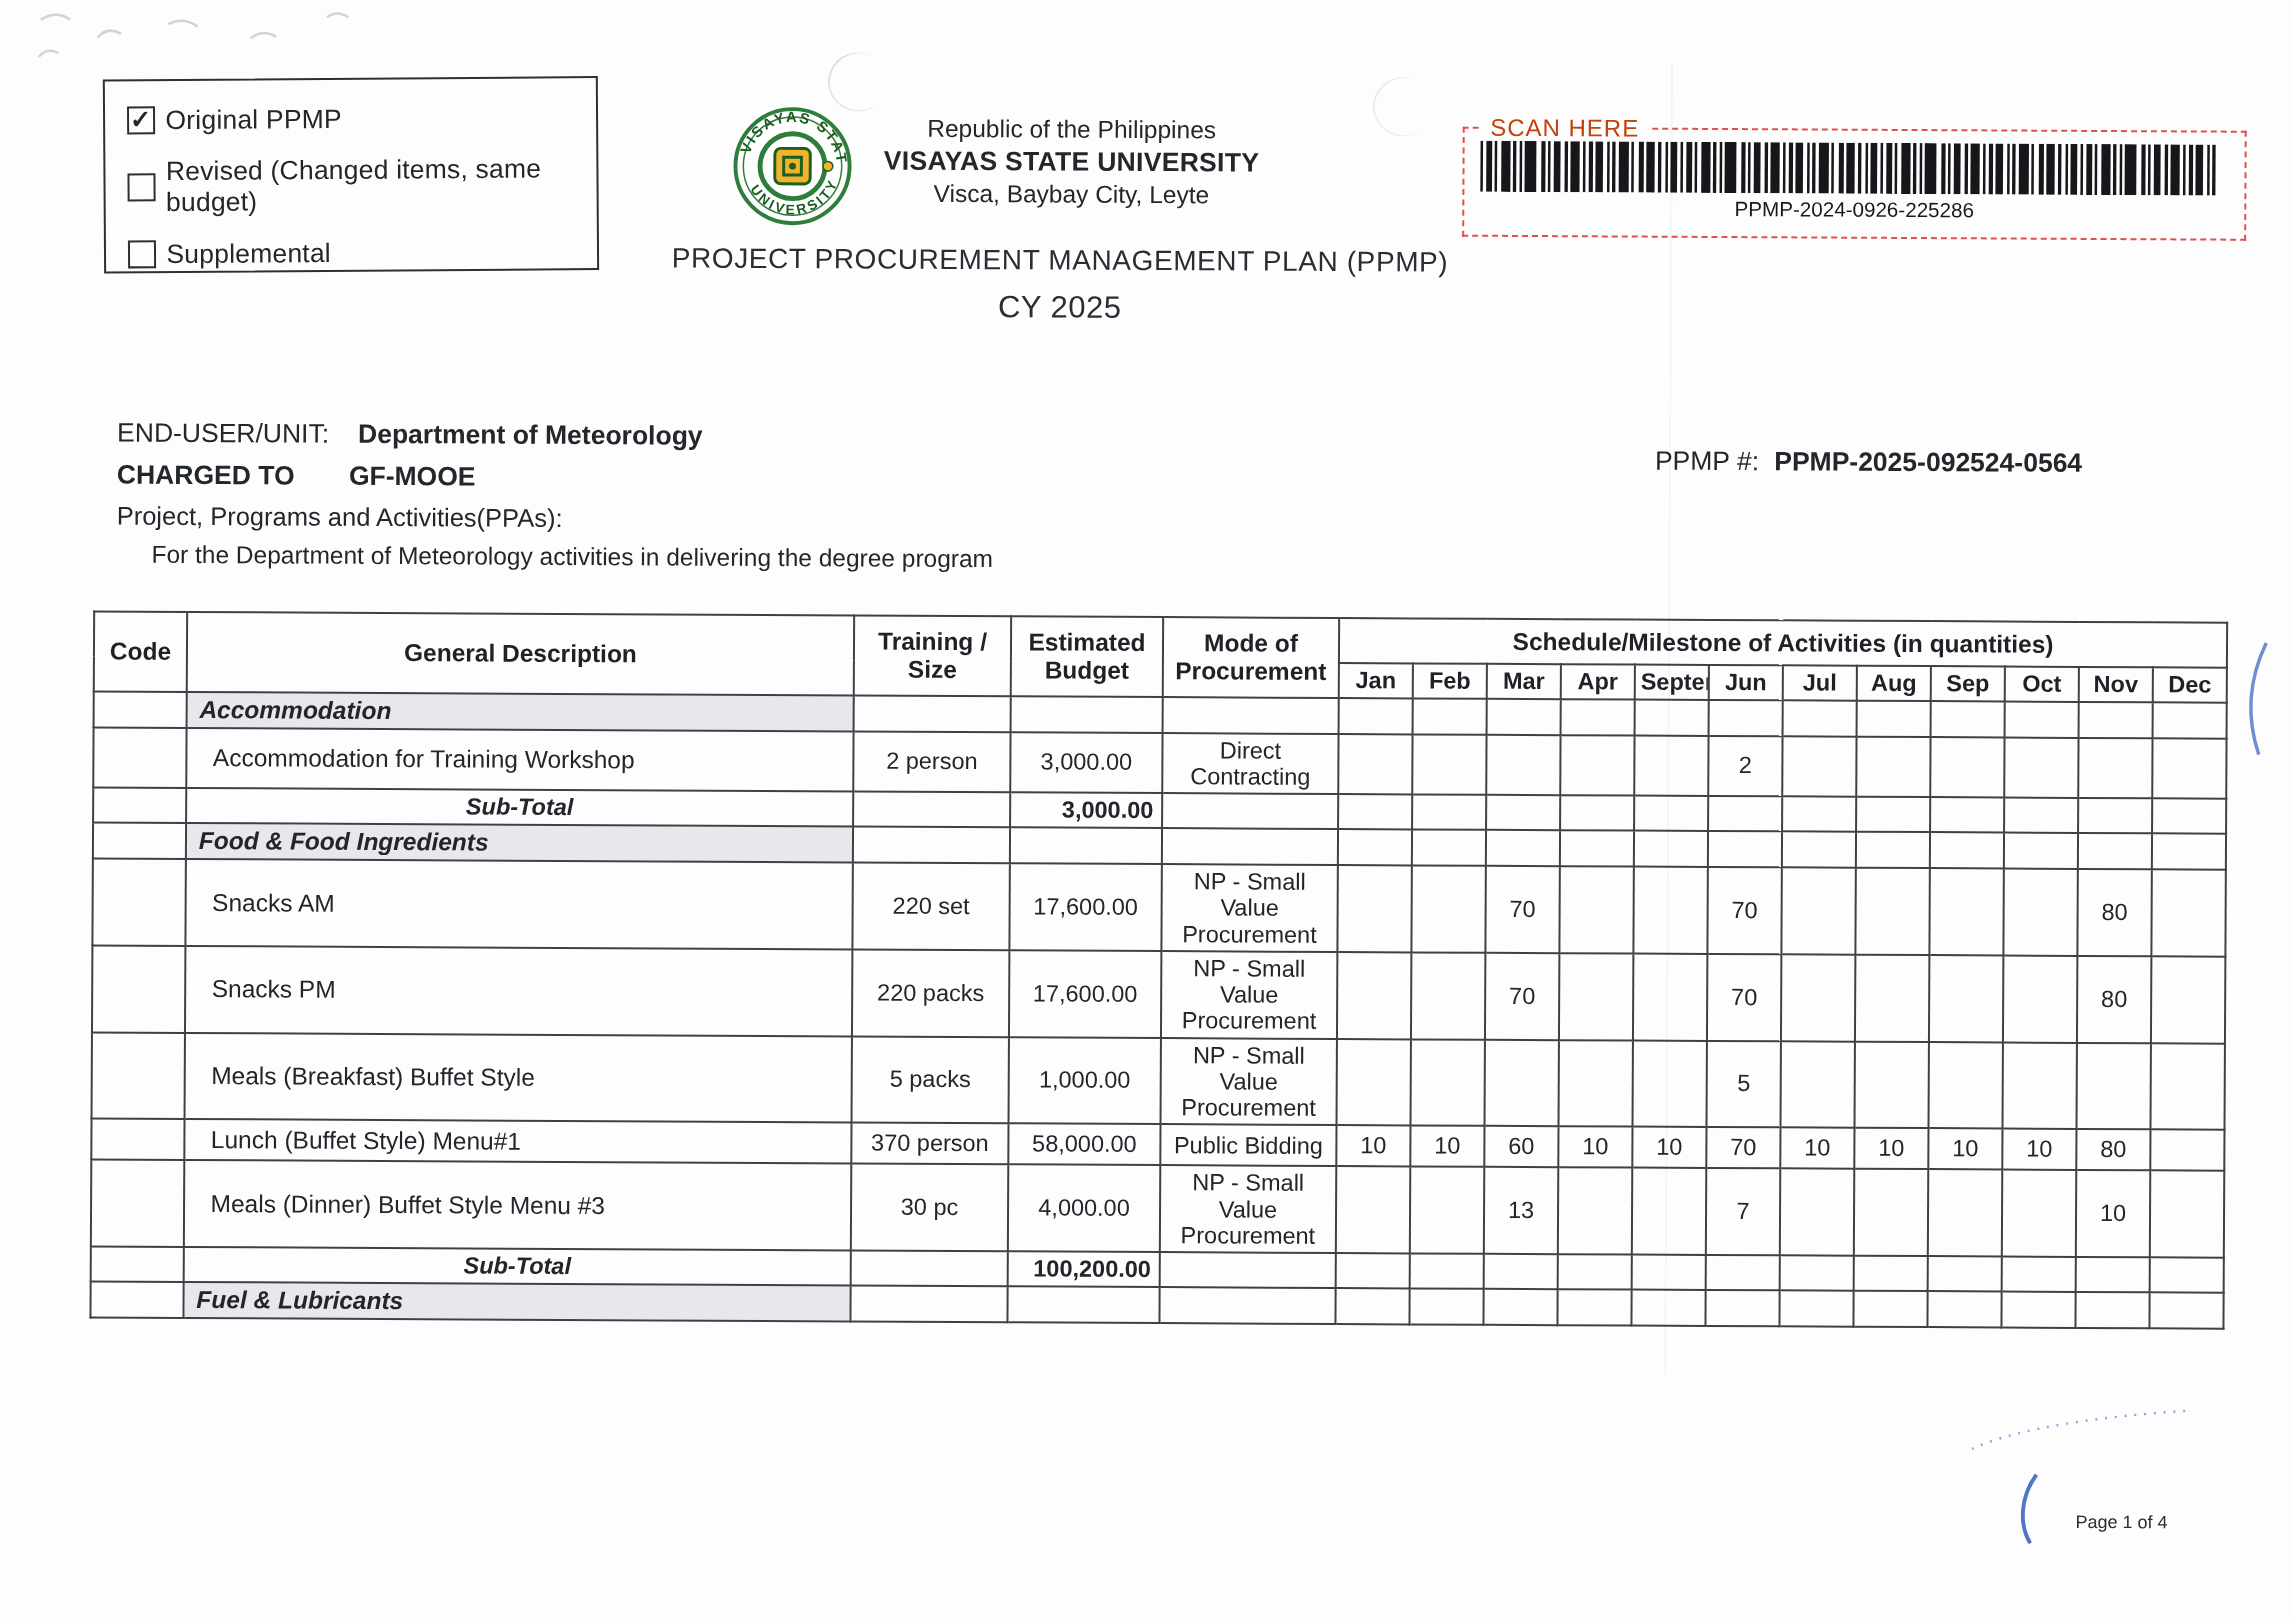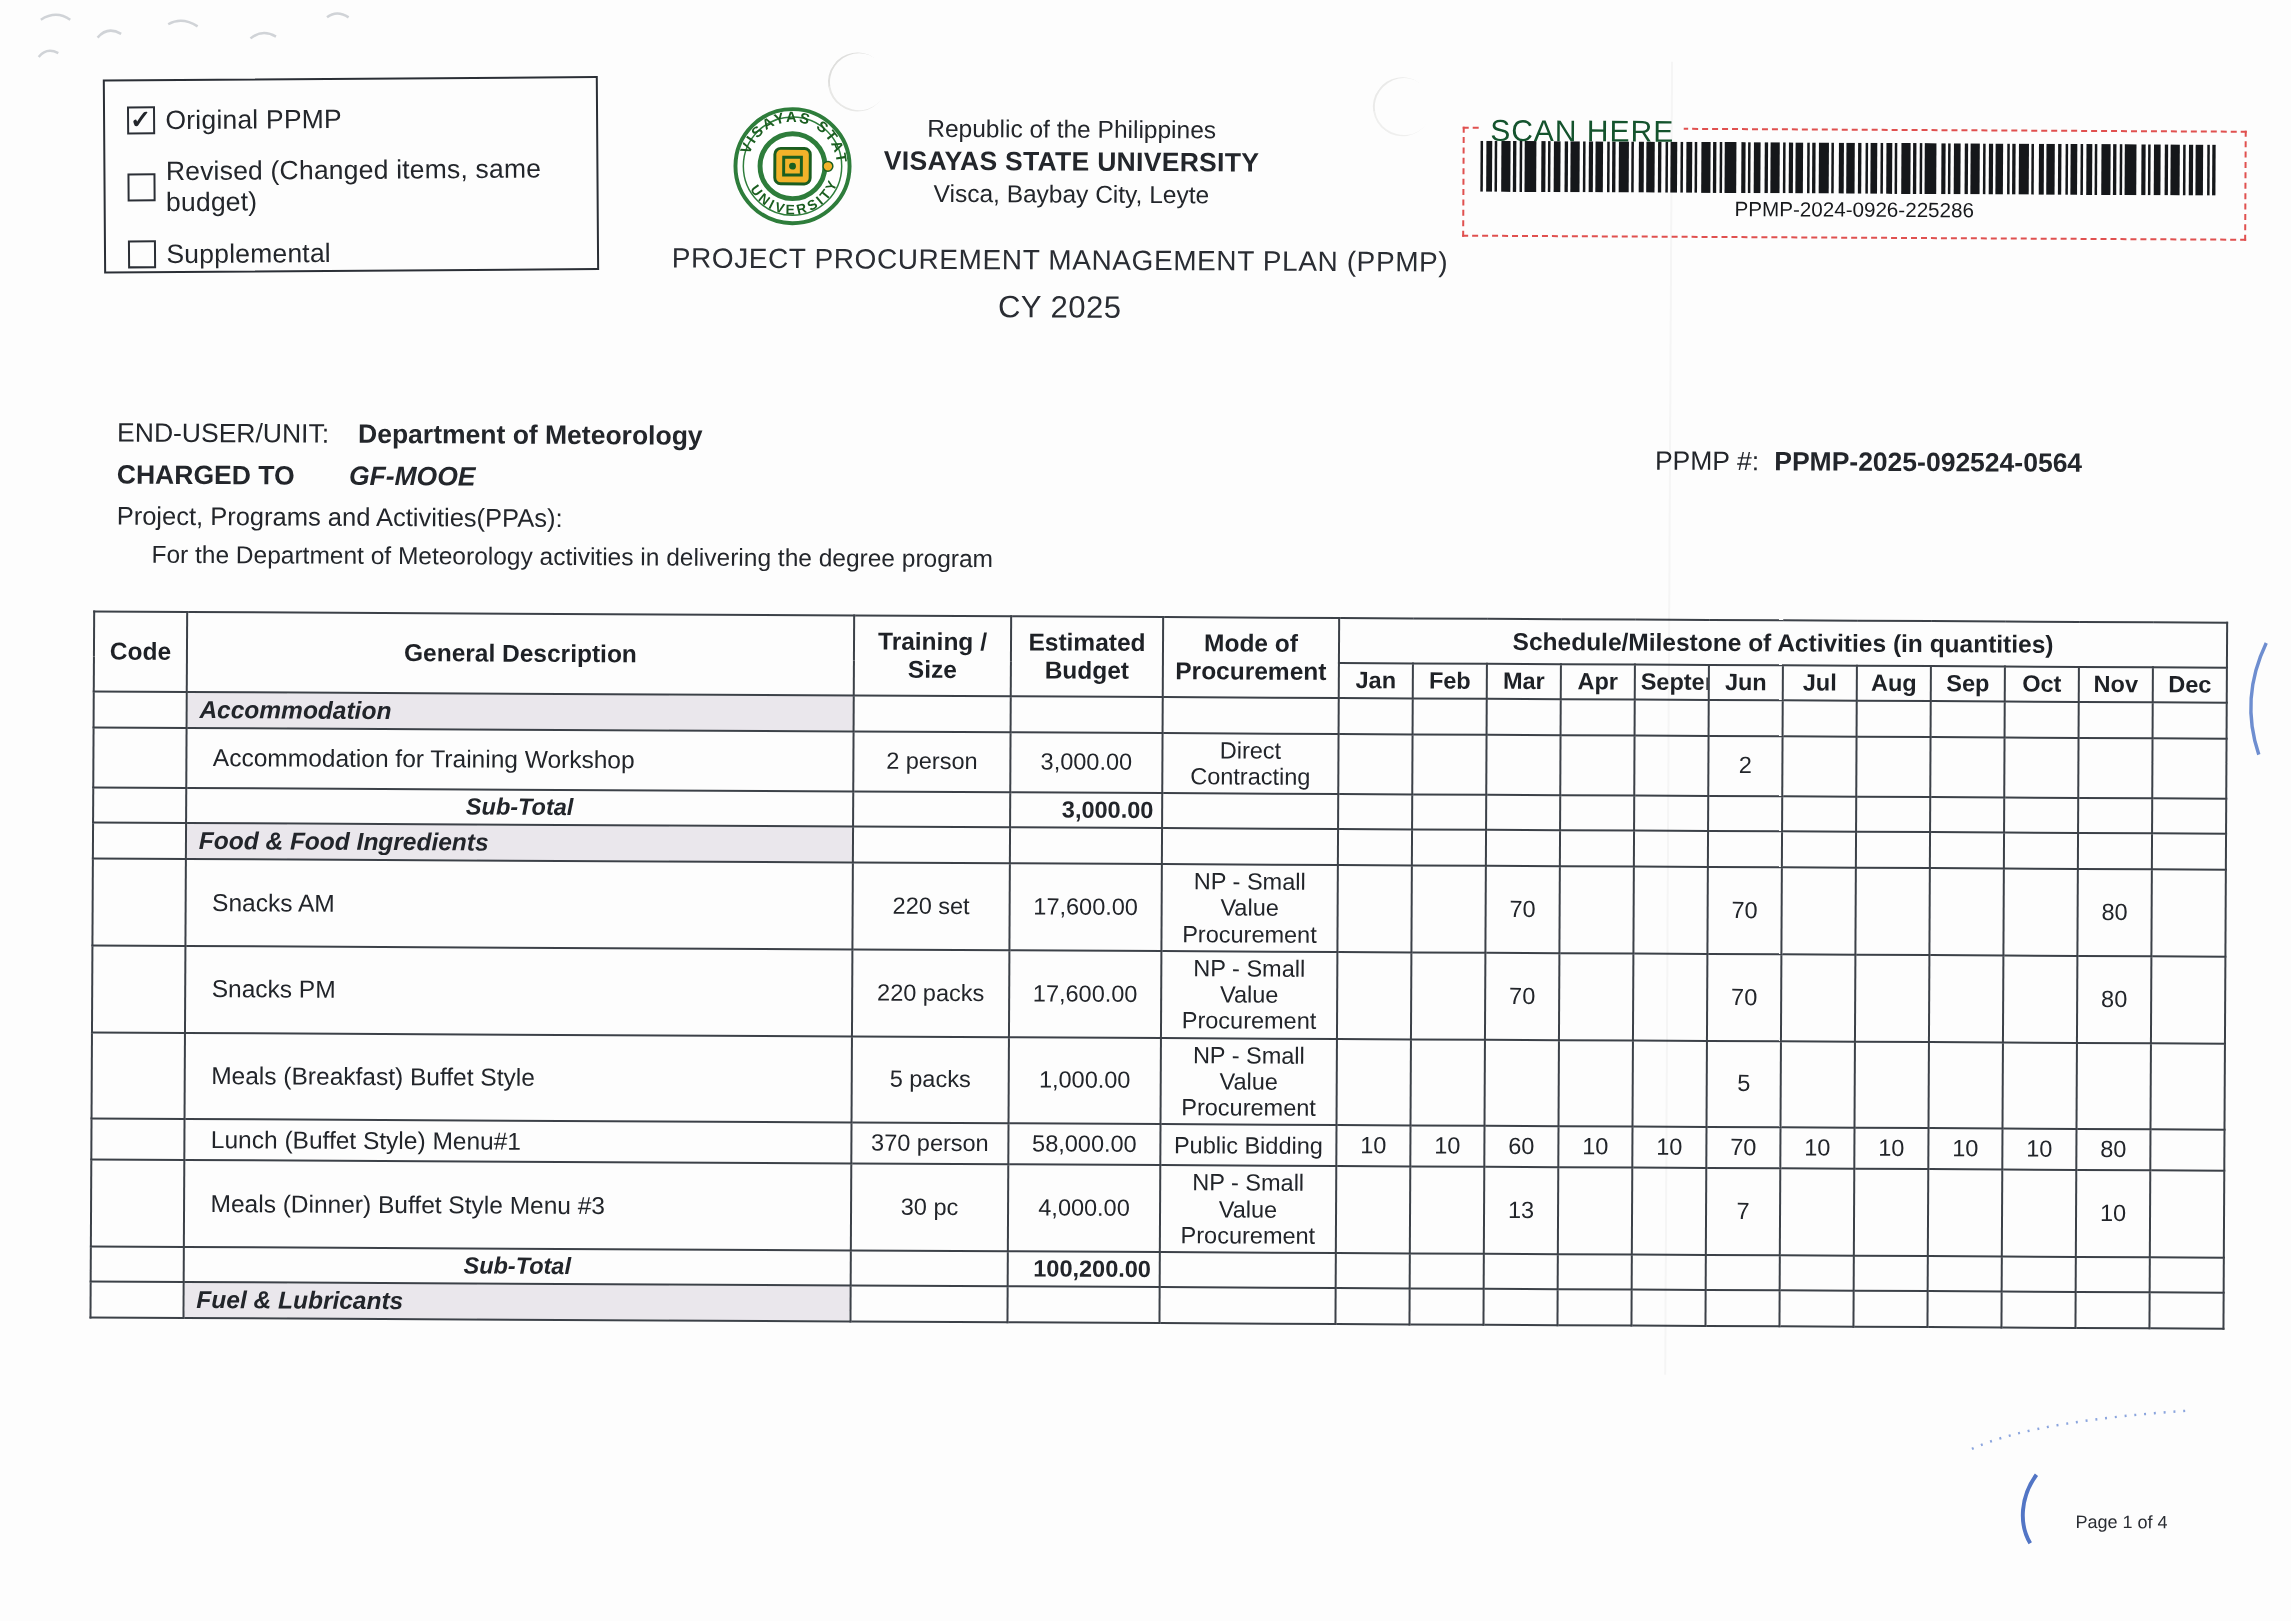--- a/index.html
+++ b/index.html
@@ -20,21 +20,21 @@
   .seal{position:absolute;left:730px;top:108px;width:120px;height:120px;}
   .univ{position:absolute;left:863px;top:116px;width:412px;text-align:center;}
   .univ .l1{font-size:24.5px;}
   .univ .l2{font-size:26.5px;font-weight:700;letter-spacing:0.3px;margin-top:2.9px;}
   .univ .l3{font-size:24.5px;margin-top:2.9px;}
 
   
   .scan-box{position:absolute;left:1460px;top:125px;width:784px;height:110px;
     border:2.9px dashed #e0504f;box-sizing:border-box;}
   .scan-label{position:absolute;top:-14.7px;left:15.7px;background:#fdfdfd;padding:0 9.8px;
-    color:#14532d;font-size:30px;letter-spacing:1px;}
+    color:#c2410c;font-size:24px;letter-spacing:1px;}
   .scan-box svg{position:absolute;left:11.8px;top:11.8px;}
   .scan-code{position:absolute;left:0;right:0;top:67px;text-align:center;font-size:20.6px;color:#17191c;}
 
   
   .doc-title{position:absolute;left:0;right:176px;top:245px;text-align:center;
     font-size:28px;letter-spacing:0.6px;color:#2a2d33;}
   .doc-cy{position:absolute;left:0;right:176px;top:290px;text-align:center;
     font-size:31px;letter-spacing:0.5px;color:#2a2d33;}
 
   
@@ -221,21 +221,21 @@
   <div class="doc-title">PROJECT PROCUREMENT MANAGEMENT PLAN (PPMP)</div>
   <div class="doc-cy">CY 2025</div>
 
   <div class="meta">
     <div class="line">
       <span class="lab">END-USER/UNIT:</span>
       <span class="v bold">Department of Meteorology</span>
     </div>
     <div class="line">
       <span class="lab bold">CHARGED TO</span>
-      <span class="v bold" style="margin-left:47px;font-style:italic;">GF-MOOE</span>
+      <span class="v bold" style="margin-left:47px;">GF-MOOE</span>
     </div>
     <div class="line ppas">Project, Programs and Activities(PPAs):</div>
     <div class="ppas-desc">For the Department of Meteorology activities in delivering the degree program</div>
   </div>
   <div class="ppmp-no">
     <span>PPMP #:</span>
     <span class="bold" style="margin-left:7.8px;">PPMP-2025-092524-0564</span>
   </div>
 
   <div class="tbl-wrap">

